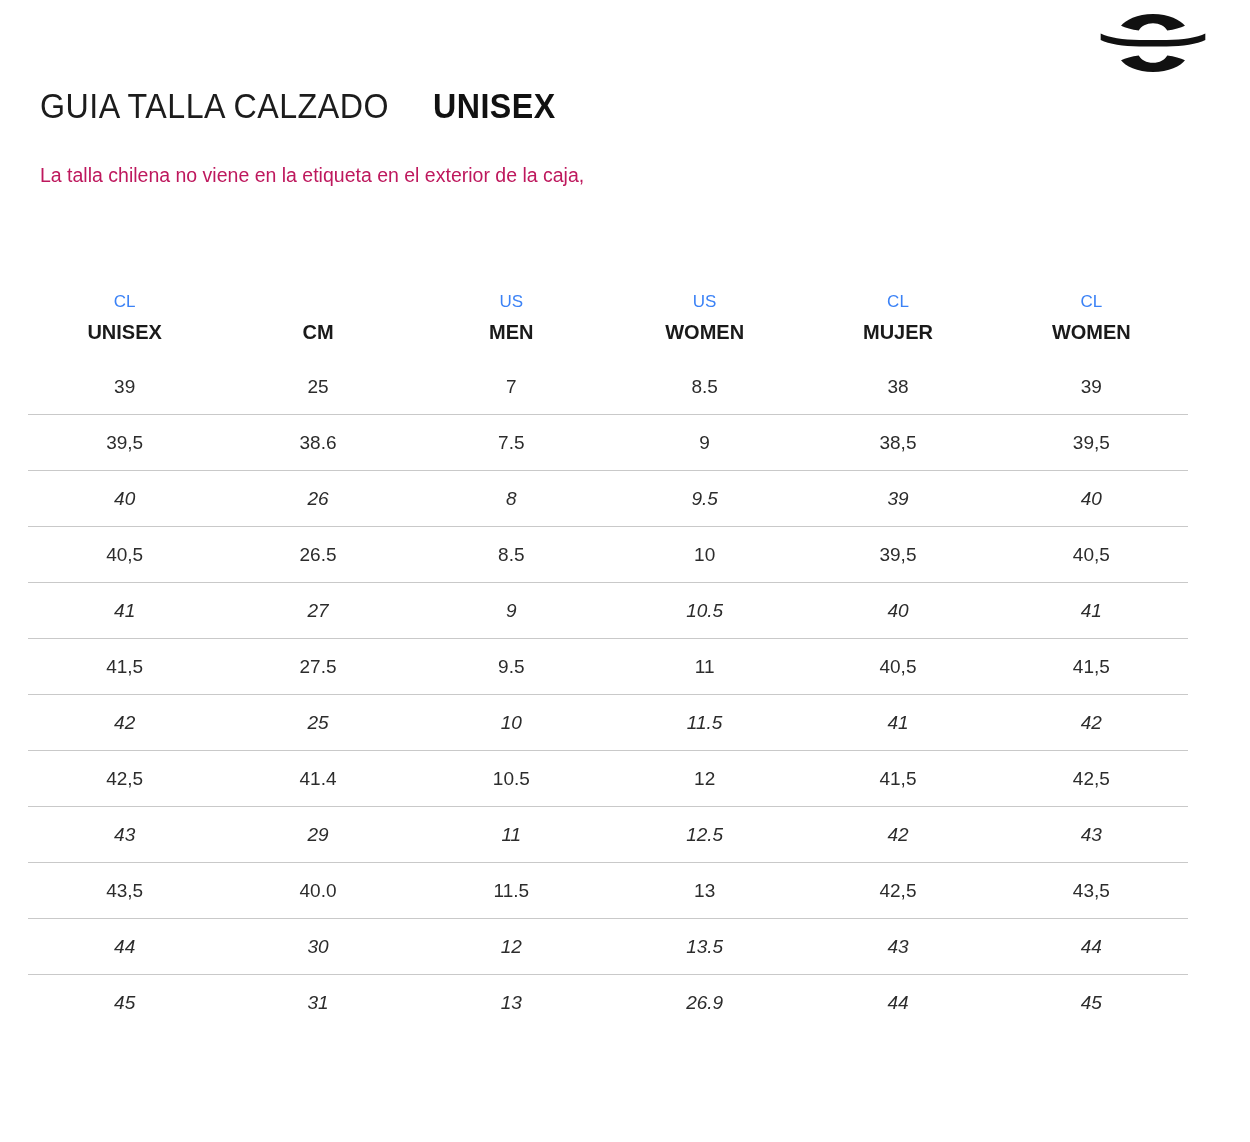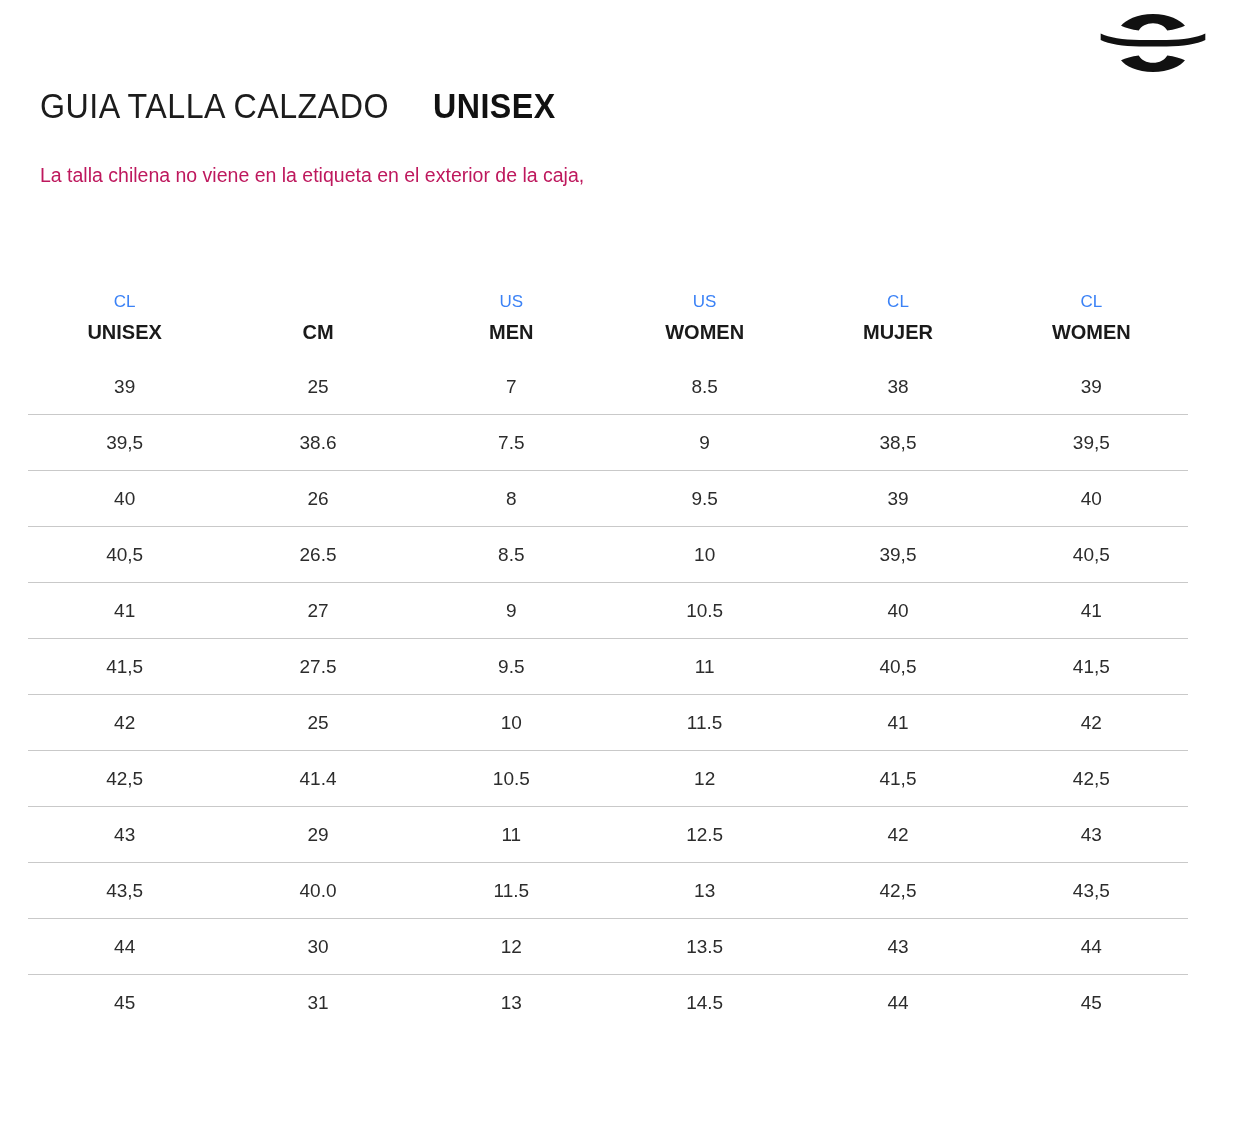--- a/index.html
+++ b/index.html
@@ -112,21 +112,21 @@
     padding: 17px 0 16px 0;
     border-top: 1px solid #c9c9c9;
   }
   table.size-table tbody tr:first-child td {
     border-top: none;
   }
   
   table.size-table tbody tr:nth-child(even) td:first-child {
     position: relative;
   }
-  .rule-inset td { border-top-color: #d2d2d2; }
+  .rule-inset td { border-top-color: #d2d2d2; font-style: italic; }
   .rule-wide td { border-top-color: #c4c4c4; }
 </style>
 </head>
 <body>
 
 <div class="page">
 
   <div class="logo">
     <svg viewBox="0 0 120 64" xmlns="http://www.w3.org/2000/svg" aria-hidden="true">
       <path fill="#111111" d="M60 2c16 0 29 6.5 33 12.2-4.6 2.2-10.9 4-18.3 4.9-2.4-4.6-8-7.6-14.7-7.6s-12.3 3-14.7 7.6c-7.4-.9-13.7-2.7-18.3-4.9C31 8.5 44 2 60 2z"></path>
@@ -262,21 +262,21 @@
           <td>30</td>
           <td>12</td>
           <td>13.5</td>
           <td>43</td>
           <td>44</td>
         </tr>
         <tr class="rule-inset">
           <td>45</td>
           <td>31</td>
           <td>13</td>
-          <td>14.5</td>
+          <td>26.9</td>
           <td>44</td>
           <td>45</td>
         </tr>
       </tbody>
     </table>
   </div>
 
 </div>
 
 </body></html>

